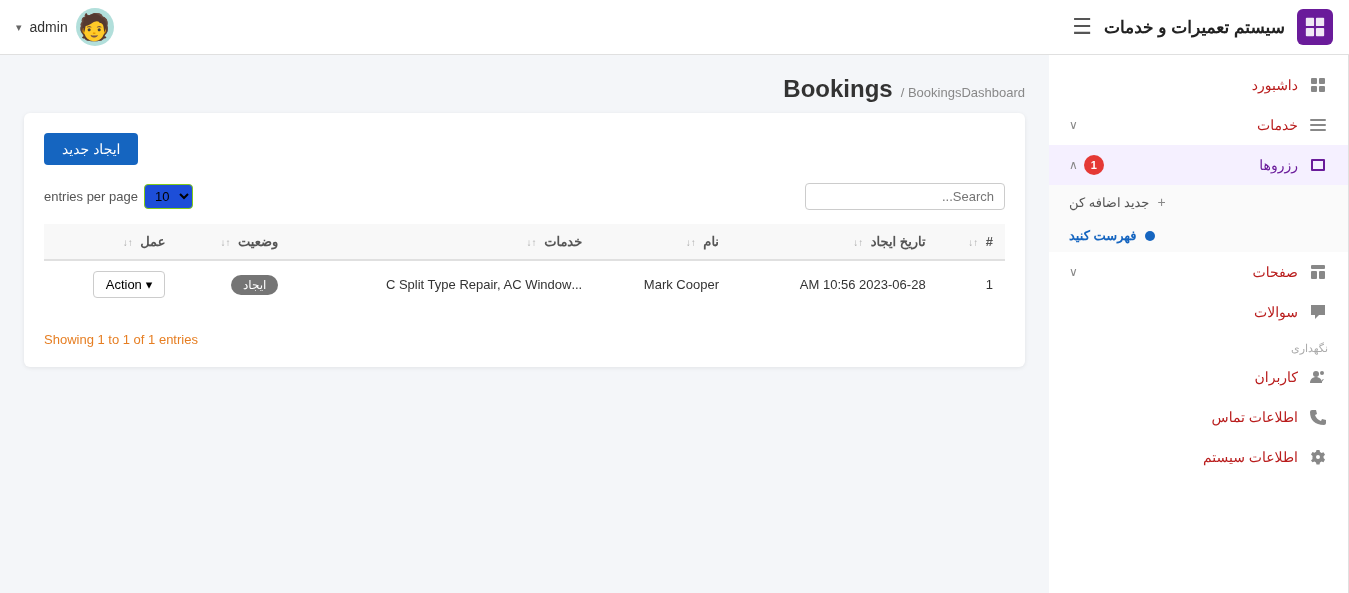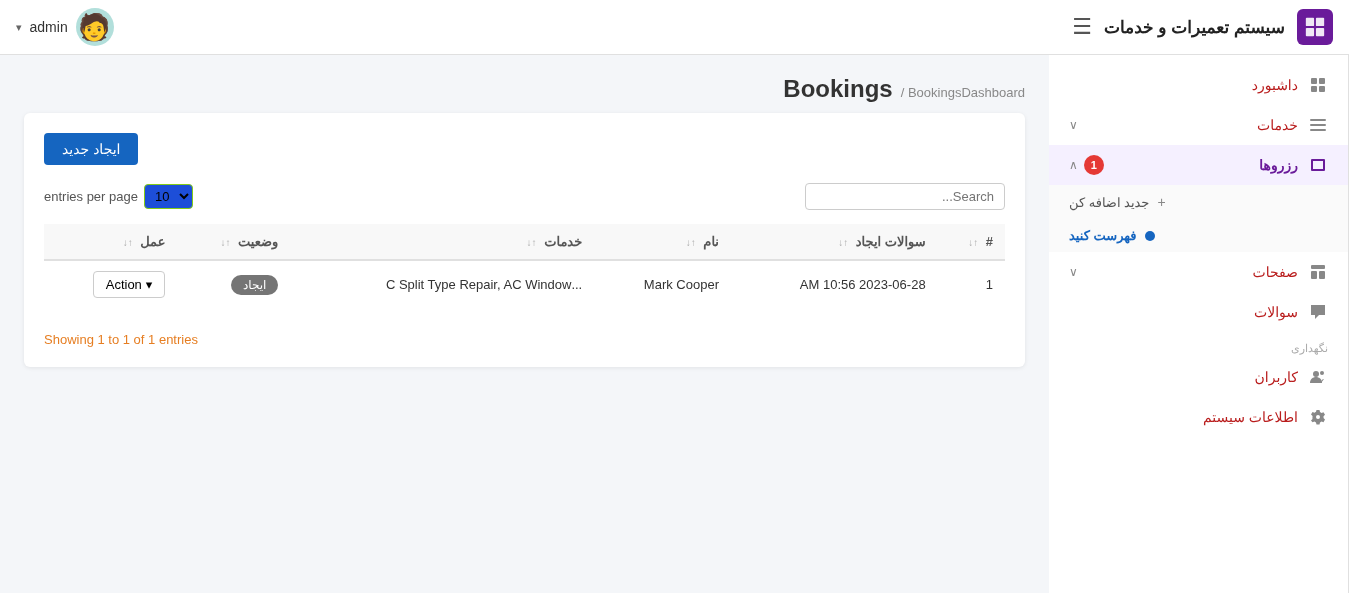--- a/index.html
+++ b/index.html
@@ -111,21 +111,21 @@
       height: 20px;
       display: flex;
       align-items: center;
       justify-content: center;
       color: #888;
       font-size: 16px;
     }
     .sidebar-label { font-size: 14px; color: #b91c1c; }
     .sidebar-caret { font-size: 12px; color: #888; }
     .sidebar-item.active-parent { background: #f5f0ff; }
-    .sidebar-item.active-parent .sidebar-label { color: #6a1b9a; font-weight: bold; }
+    .sidebar-item.active-parent .sidebar-label { color: #6a1b9a; font-weight: normal; }
 
     .badge-red {
       background: #e53935;
       color: #fff;
       border-radius: 50%;
       width: 20px;
       height: 20px;
       display: flex;
       align-items: center;
       justify-content: center;
@@ -416,20 +416,30 @@
               <circle cx="6" cy="5" r="3"></circle>
               <path d="M0 14c0-4 3-6 6-6s6 2 6 6"></path>
               <circle cx="12" cy="4" r="2"></circle>
               <path d="M11 14c0-2 1-4 3-4"></path>
             </svg>
         </span>
         <span class="sidebar-label">کاربران</span>
       </div>
     </div>
 
+    <div class="sidebar-item">
+      <div class="sidebar-item-inner">
+        <span class="sidebar-icon">
+          <svg width="16" height="16" viewBox="0 0 16 16" fill="currentColor">
+              <path d="M3 1h3l1 4-2 1c1 3 3 5 6 6l1-2 4 1v3c0 1-1 2-2 2C5 16 0 11 0 3a2 2 0 012-2z"></path>
+            </svg>
+        </span>
+        <span class="sidebar-label">اطلاعات تماس</span>
+      </div>
+    </div>
 
     <div class="sidebar-item">
       <div class="sidebar-item-inner">
         <span class="sidebar-icon">
           <svg width="16" height="16" viewBox="0 0 16 16" fill="currentColor">
               <path d="M6.5 1h3l.5 2a5 5 0 011.5.9l2-.7 1.5 2.6-1.5 1.5a5 5 0 010 1.8l1.5 1.5-1.5 2.6-2-.7a5 5 0 01-1.5.9l-.5 2h-3l-.5-2a5 5 0 01-1.5-.9l-2 .7L1 11.4l1.5-1.5A5 5 0 012.5 8a5 5 0 01.1-.9L1 5.6 2.5 3l2 .7A5 5 0 016 2.8l.5-1.8z"></path>
               <circle cx="8" cy="8" r="2" fill="#fff"></circle>
             </svg>
         </span>
         <span class="sidebar-label">اطلاعات سیستم</span>
@@ -465,21 +475,21 @@
       </div>
 
       <table>
         <thead>
           <tr>
             <th>
               <span>#</span>
               <span class="sort-arrows">↑↓</span>
             </th>
             <th>
-              <span>سوالات ایجاد</span>
+              <span>تاریخ ایجاد</span>
               <span class="sort-arrows">↑↓</span>
             </th>
             <th>
               <span>نام</span>
               <span class="sort-arrows">↑↓</span>
             </th>
             <th>
               <span>خدمات</span>
               <span class="sort-arrows">↑↓</span>
             </th>

